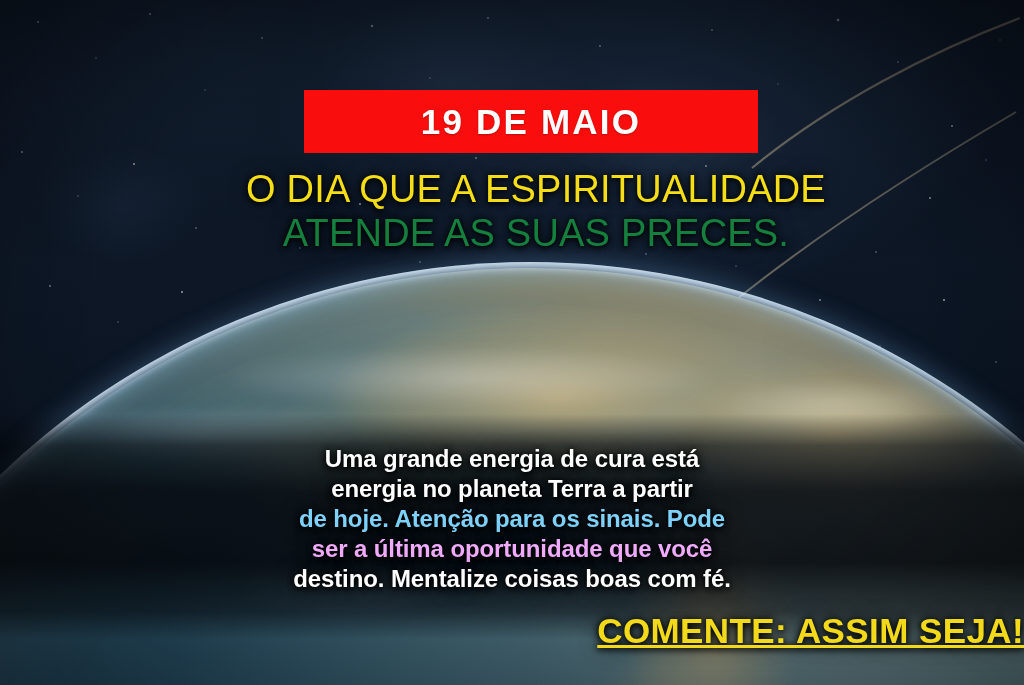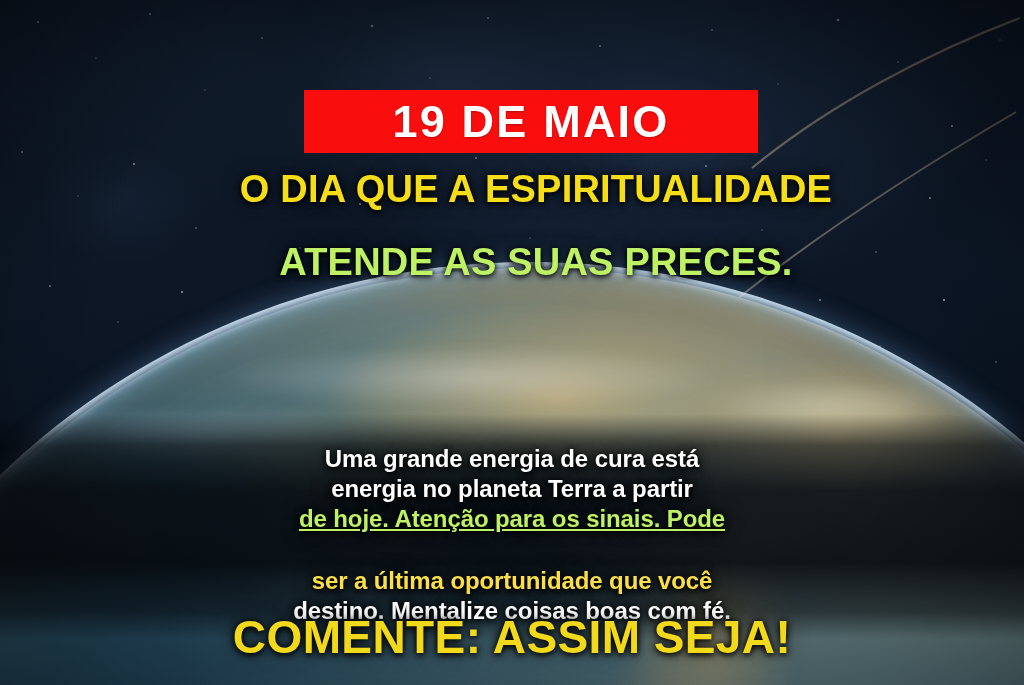--- a/index.html
+++ b/index.html
@@ -218,35 +218,35 @@
     top:90px;
     width:454px;
     height:63px;
     display:flex;
     align-items:center;
     justify-content:center;
     box-sizing:border-box;
   }
   .date-banner-text{
     color:#ffffff;
-    font-size:45px;
+    font-size:35px;
     font-weight:700;
     letter-spacing:2.2px;
     line-height:1;
     white-space:nowrap;
     text-shadow:0 1px 2px rgba(0,0,0,.25);
   }
 
   .headline{
     position:absolute;
     left:0;right:0;
     top:167px;
     text-align:center;
     font-size:38px;
-    font-weight:700;
+    font-weight:400;
     line-height:1.16;
     letter-spacing:0.2px;
     text-shadow:
       0 0 6px rgba(0,0,0,.85),
       0 2px 5px rgba(0,0,0,.75),
       0 0 18px rgba(0,0,0,.55);
     padding-left: 48px;
   }
   .headline span{display:block;}
 
@@ -264,29 +264,30 @@
       0 0 6px rgba(0,0,0,.9),
       0 2px 6px rgba(0,0,0,.85),
       0 0 20px rgba(0,0,0,.6);
   }
   .bodytext span{display:block;}
 
   .cta{
     position:absolute;
     left:0;right:0;
     top:612px;
-    text-align:center;
-    font-size:46px;
+    text-align:right;
+    font-size:35px;
     font-weight:700;
     letter-spacing:0.4px;
     line-height:1.1;
     text-shadow:
       0 0 7px rgba(0,0,0,.9),
       0 2px 6px rgba(0,0,0,.8),
       0 0 20px rgba(0,0,0,.6);
+    text-decoration: underline;
   }
 </style>
 </head>
 <body>
 
 <div class="poster">
 
   <div class="space"></div>
   <div class="nebula"></div>
   <div class="stars"></div>
@@ -324,27 +325,27 @@
   <div class="vignette"></div>
 
   <div class="content">
 
     <div class="date-banner" style="background: rgb(249, 13, 13);">
       <div class="date-banner-text" style="color: rgb(255, 255, 255);">19 DE MAIO</div>
     </div>
 
     <div class="headline">
       <span style="color: rgb(245, 221, 23);">O DIA QUE A ESPIRITUALIDADE</span>
-      <span style="color: #bef264; margin-top: 29px;">ATENDE AS SUAS PRECES.</span>
+      <span style="color: #15803d;">ATENDE AS SUAS PRECES.</span>
     </div>
 
     <div class="bodytext">
       <span style="color: rgb(255, 255, 255);">Uma grande energia de cura está</span>
       <span style="color: rgb(255, 255, 255);">energia no planeta Terra a partir</span>
-      <span style="color: #bef264; text-decoration: underline;">de hoje. Atenção para os sinais. Pode</span>
-      <span style="color: #fde047; margin-top: 32px;">ser a última oportunidade que você</span>
+      <span style="color: #7dd3fc;">de hoje. Atenção para os sinais. Pode</span>
+      <span style="color: #f0abfc;">ser a última oportunidade que você</span>
       <span style="color: #ffffff;">destino. Mentalize coisas boas com fé.</span>
     </div>
 
     <div class="cta" style="color: rgb(242, 217, 26);">COMENTE: ASSIM SEJA!</div>
 
   </div>
 </div>
 
 </body></html>

